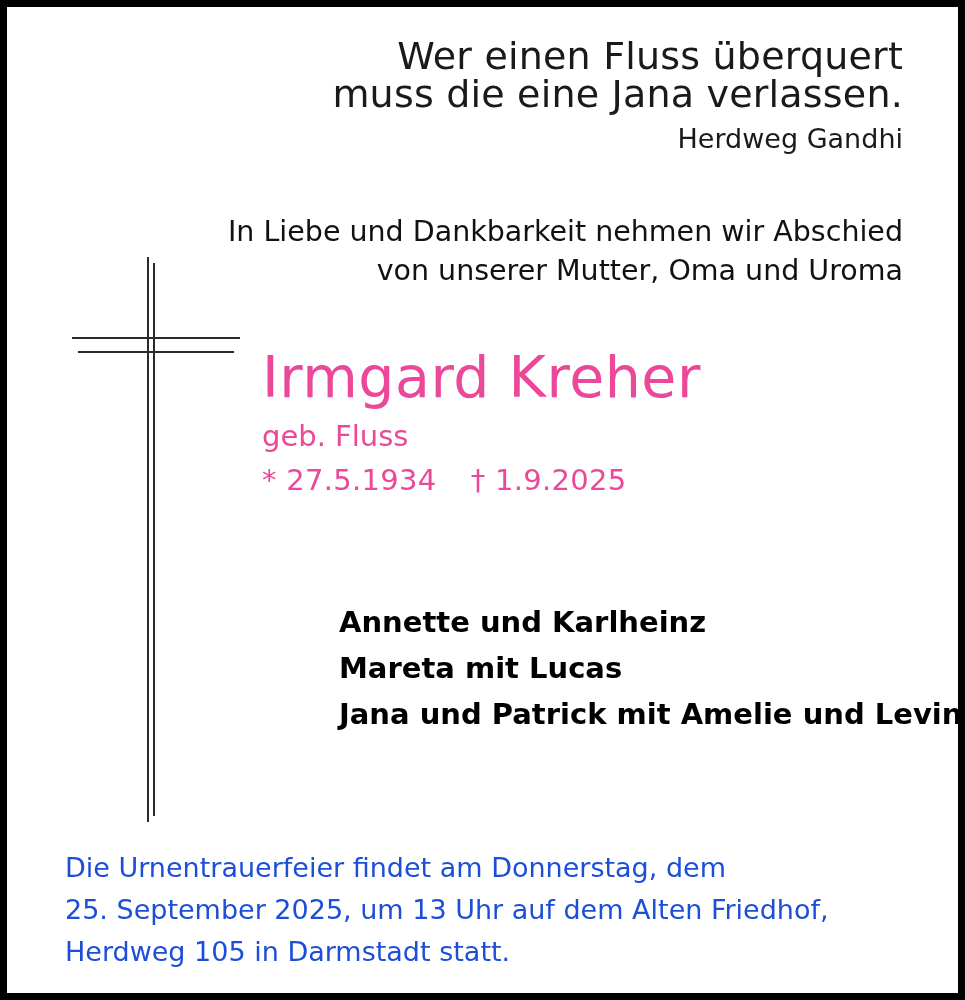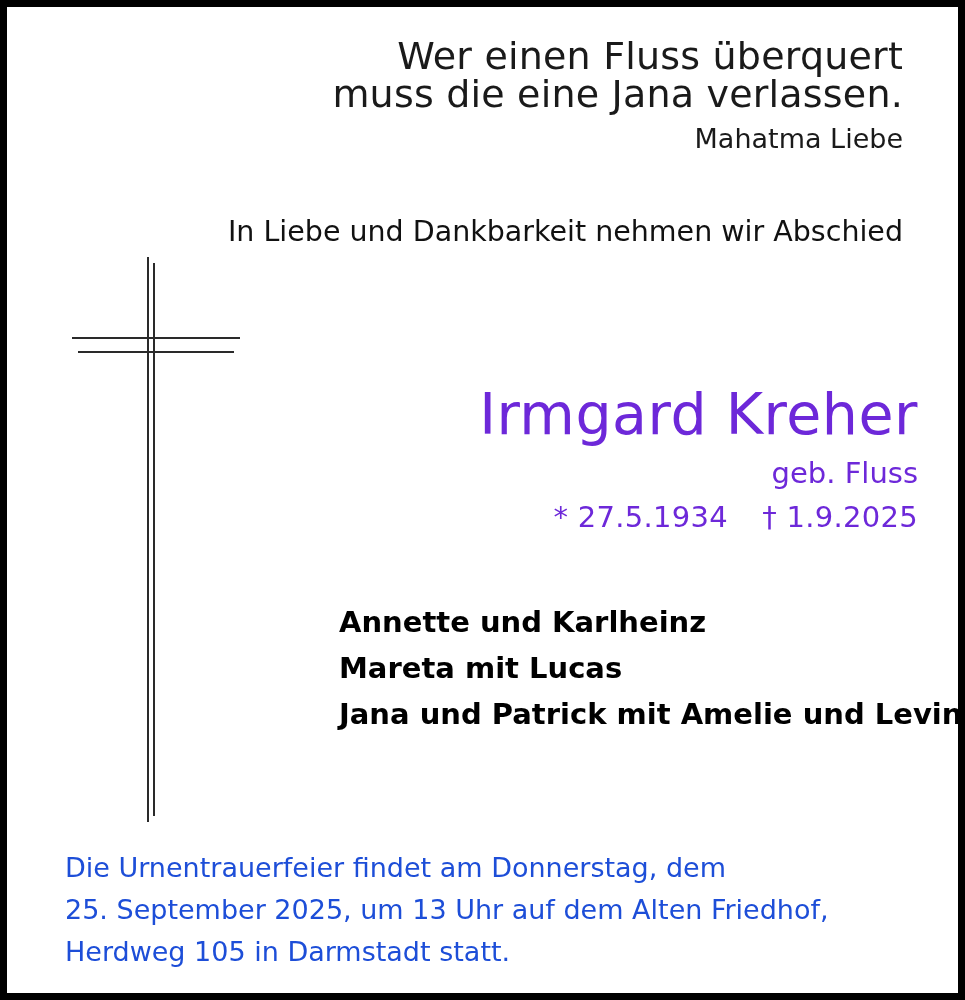--- a/index.html
+++ b/index.html
@@ -99,25 +99,25 @@
     left: 11px;
     top: 94px;
     width: 156px;
     height: 2px;
     background: #2a2a2a;
   }
 
   
   .name-block {
     position: absolute;
-    top: 374px;
+    top: 337px;
     left: 255px;
     right: 40px;
-    text-align: right;
-    color: #6d28d9;
+    text-align: left;
+    color: #ec4899;
   }
   .deceased-name {
     font-size: 57px;
     line-height: 66px;
     font-weight: 400;
     letter-spacing: 0.5px;
     white-space: nowrap;
   }
   .maiden-name {
     font-size: 29px;
@@ -164,25 +164,26 @@
 </style>
 </head>
 <body>
 
 <div class="page">
   <div class="card">
 
     <div class="quote">
       <div class="quote-line">Wer einen Fluss überquert</div>
       <div class="quote-line">muss die eine Jana verlassen.</div>
-      <div class="quote-author">Mahatma Liebe</div>
+      <div class="quote-author">Herdweg Gandhi</div>
     </div>
 
     <div class="intro">
       <div class="intro-line">In Liebe und Dankbarkeit nehmen wir Abschied</div>
+      <div class="intro-line">von unserer Mutter, Oma und Uroma</div>
     </div>
 
     <div class="cross">
       <div class="vert"></div>
       <div class="vert2"></div>
       <div class="horiz"></div>
       <div class="horiz2"></div>
     </div>
 
     <div class="name-block">

